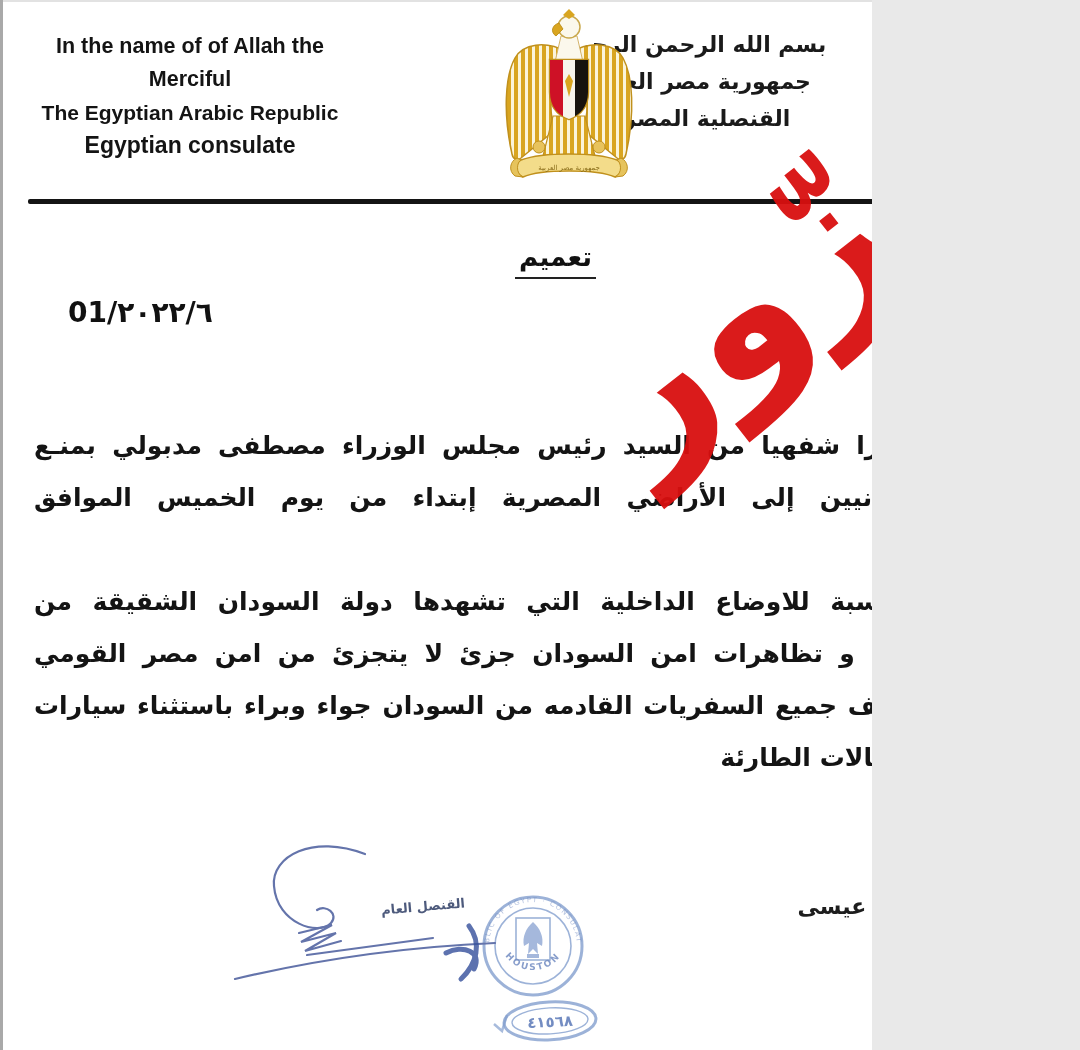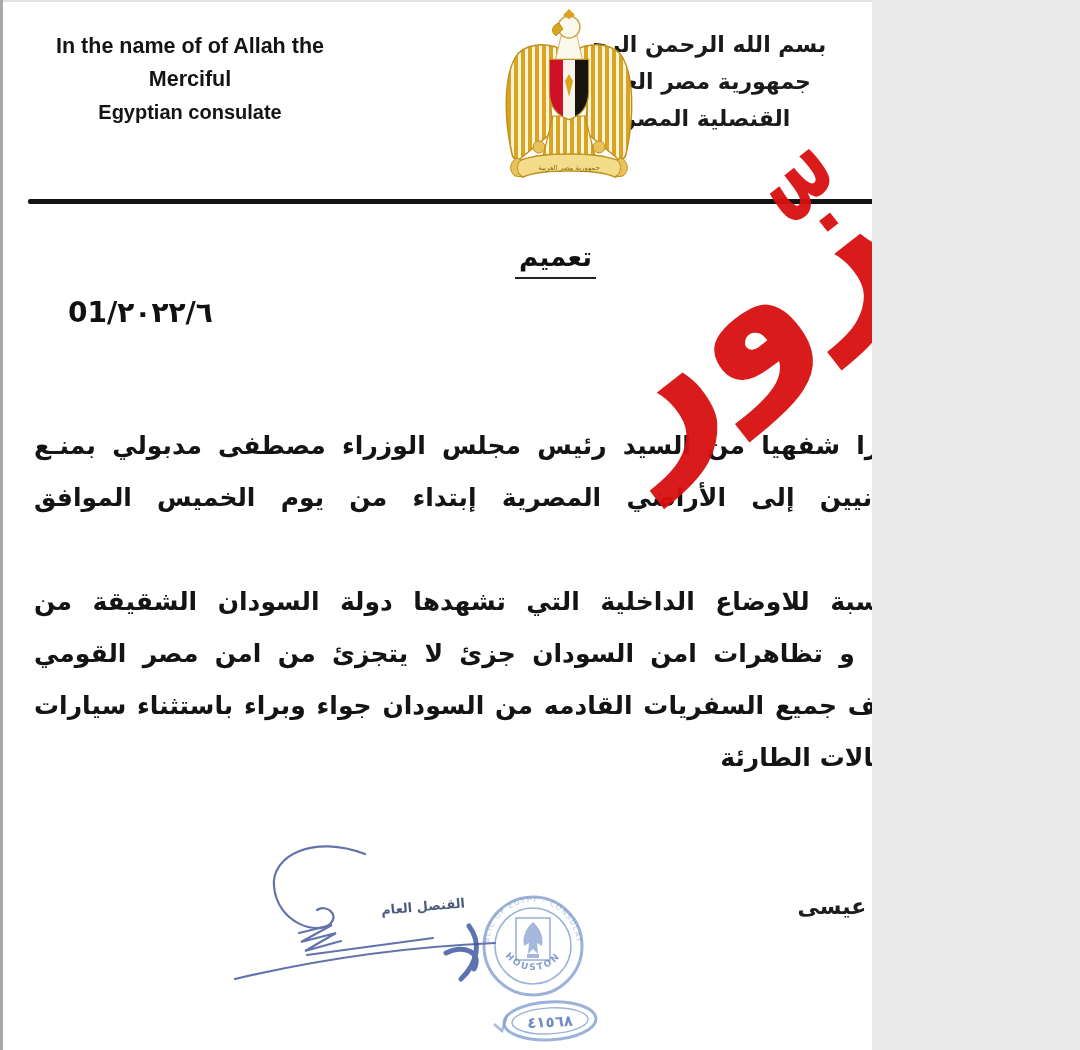--- a/index.html
+++ b/index.html
@@ -9,21 +9,21 @@
   }
   .edge-left{position:absolute;left:0;top:0;width:3px;height:100%;background:#a9a9a9;}
   .edge-top{position:absolute;left:0;top:0;width:100%;height:2px;background:#e2e2e2;}
 
   
   .hdr-en{
     position:absolute;left:25px;top:30px;width:330px;text-align:center;
     font-family:"Liberation Sans",sans-serif;font-weight:bold;font-size:21px;line-height:33px;color:#141414;
   }
   .hdr-en .l1{font-size:21.5px;}
-  .hdr-en .l3{font-size:20px;}
+  .hdr-en .l3{font-size:23px;}
   .hdr-ar{
     position:absolute;right:36px;top:26px;width:280px;text-align:center;direction:rtl;
     font-weight:bold;font-size:22px;line-height:37px;color:#1a1a1a;
   }
   .emblem{position:absolute;left:492px;top:6px;width:154px;height:178px;}
 
   .rule{position:absolute;left:28px;top:199px;width:1016px;height:5px;background:#141414;border-radius:2px;}
 
   .doc-title{
     position:absolute;left:498px;top:242px;width:115px;text-align:center;direction:rtl;
@@ -68,20 +68,21 @@
 </style>
 </head>
 <body>
 
 <div class="page">
   <div class="edge-top"></div>
   <div class="edge-left"></div>
 
   <div class="hdr-en">
     <div class="l1">In the name of of Allah the Merciful</div>
+    <div class="l2">The Egyptian Arabic Republic</div>
     <div class="l3">Egyptian consulate</div>
   </div>
 
   <div class="hdr-ar">
     <div>بسم الله الرحمن الرحيم</div>
     <div>جمهورية مصر العربية</div>
     <div>القنصلية المصرية</div>
   </div>
 
   <svg class="emblem" viewBox="0 0 152 178">

